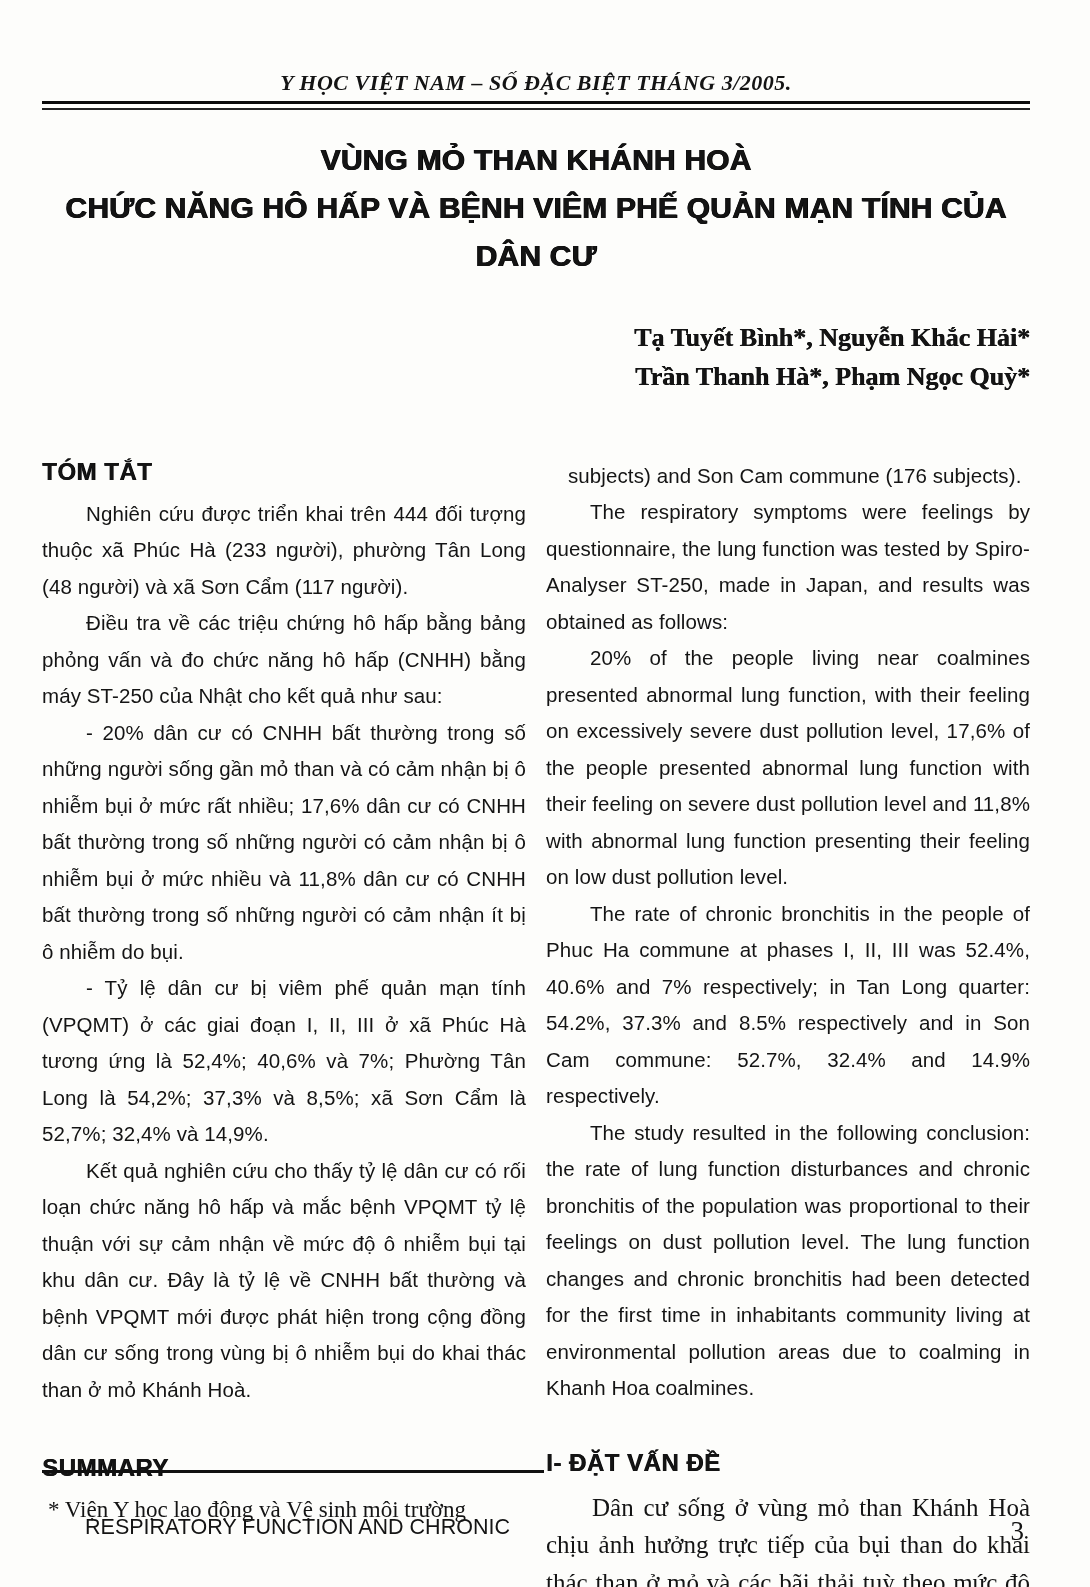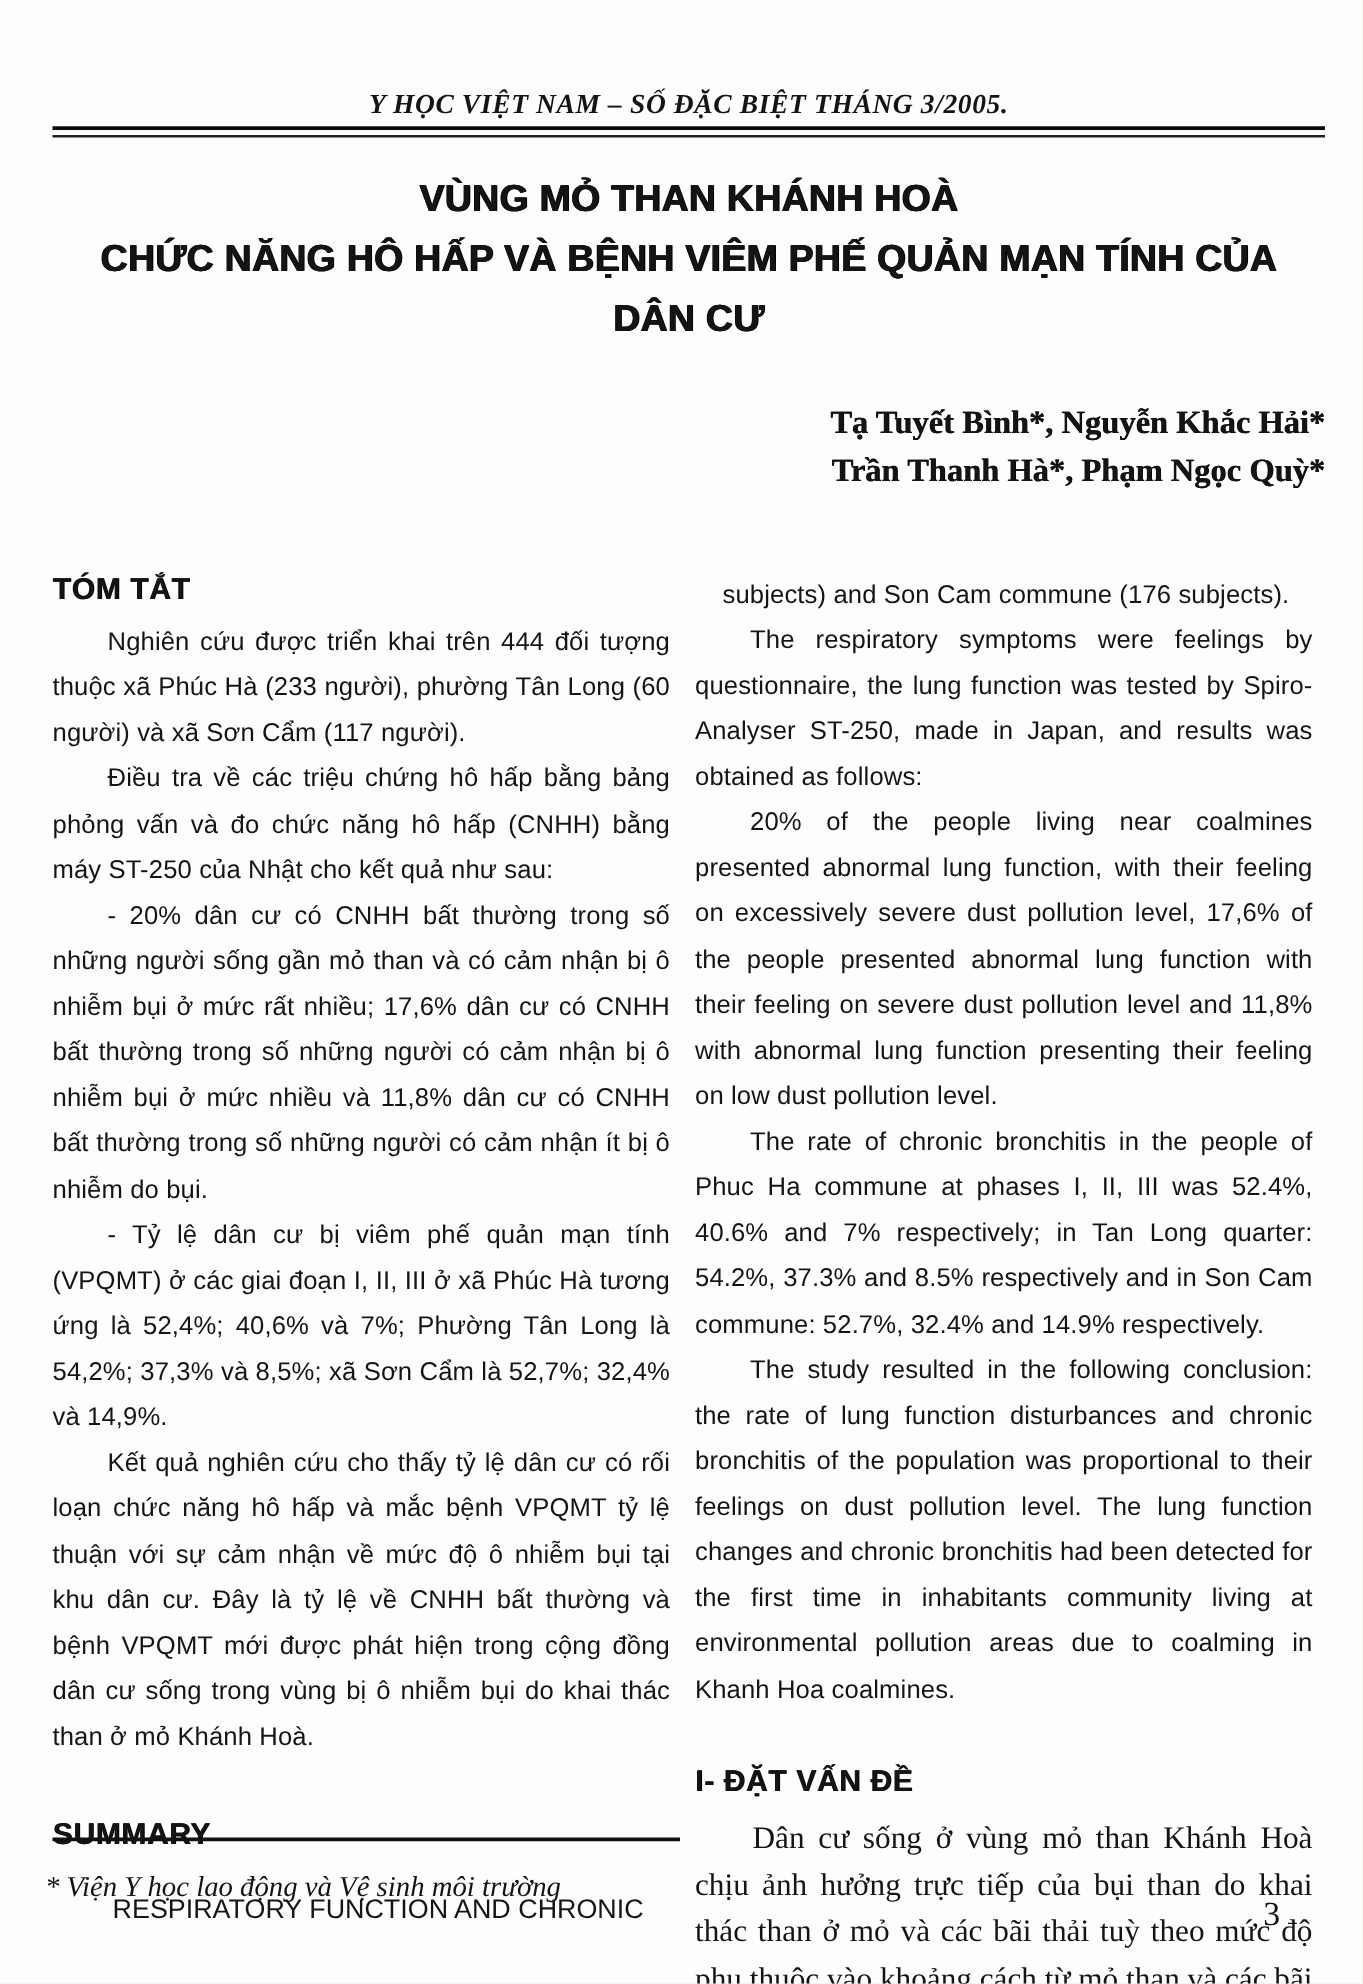--- a/index.html
+++ b/index.html
@@ -3,21 +3,21 @@
 <meta charset="utf-8">
 <style>
   html,body{margin:0;padding:0;background:#e8e8e4;}
   .page{
     position:relative;
     width:1090px;height:1587px;
     margin:0 auto;
     background:#fdfdfb;
     color:#141414;
     box-sizing:border-box;
-    padding:70px 30px 0 42px;
+    padding:70px 60px 0 42px;
     overflow:hidden;
     font-family:"Liberation Sans",sans-serif;
   }
   .journal-header{
     text-align:center;
     font-family:"Liberation Serif",serif;
     font-style:italic;
     font-weight:bold;
     font-size:22px;
     letter-spacing:.5px;
@@ -90,23 +90,22 @@
     margin:0;
   }
   .footnote-rule{
     position:absolute;
     left:42px;bottom:114px;
     width:502px;
     border-top:3px solid #111;
   }
   .footnote{
     position:absolute;
-    left:36px;bottom:64px;
+    left:48px;bottom:64px;
     font-family:"Liberation Serif",serif;
-    font-style:italic;
     font-size:23px;
   }
   .page-number{
     position:absolute;
     right:66px;bottom:40px;
     font-family:"Liberation Serif",serif;
     font-size:27px;
   }
 </style>
 </head>
@@ -124,21 +123,21 @@
 
   <div class="authors">
     <div>Tạ Tuyết Bình*, Nguyễn Khắc Hải*</div>
     <div>Trần Thanh Hà*, Phạm Ngọc Quỳ*</div>
   </div>
 
   <div class="columns">
 
     <div class="col">
       <div class="sec-heading">TÓM TẮT</div>
-      <p class="body-p">Nghiên cứu được triển khai trên 444 đối tượng thuộc xã Phúc Hà (233 người), phường Tân Long (60 người) và xã Sơn Cẩm (117 người).</p>
+      <p class="body-p">Nghiên cứu được triển khai trên 444 đối tượng thuộc xã Phúc Hà (233 người), phường Tân Long (48 người) và xã Sơn Cẩm (117 người).</p>
       <p class="body-p">Điều tra về các triệu chứng hô hấp bằng bảng phỏng vấn và đo chức năng hô hấp (CNHH) bằng máy ST-250 của Nhật cho kết quả như sau:</p>
       <p class="body-p">- 20% dân cư có CNHH bất thường trong số những người sống gần mỏ than và có cảm nhận bị ô nhiễm bụi ở mức rất nhiều; 17,6% dân cư có CNHH bất thường trong số những người có cảm nhận bị ô nhiễm bụi ở mức nhiều và 11,8% dân cư có CNHH bất thường trong số những người có cảm nhận ít bị ô nhiễm do bụi.</p>
       <p class="body-p">- Tỷ lệ dân cư bị viêm phế quản mạn tính (VPQMT) ở các giai đoạn I, II, III ở xã Phúc Hà tương ứng là 52,4%; 40,6% và 7%; Phường Tân Long là 54,2%; 37,3% và 8,5%; xã Sơn Cẩm là 52,7%; 32,4% và 14,9%.</p>
       <p class="body-p">Kết quả nghiên cứu cho thấy tỷ lệ dân cư có rối loạn chức năng hô hấp và mắc bệnh VPQMT tỷ lệ thuận với sự cảm nhận về mức độ ô nhiễm bụi tại khu dân cư. Đây là tỷ lệ về CNHH bất thường và bệnh VPQMT mới được phát hiện trong cộng đồng dân cư sống  trong vùng bị ô nhiễm bụi do khai thác than ở mỏ Khánh Hoà.</p>
 
       <div class="sec-heading summary-heading">SUMMARY</div>
       <div class="summary-title">
         <div>RESPIRATORY FUNCTION AND CHRONIC</div>
 
       </div>

